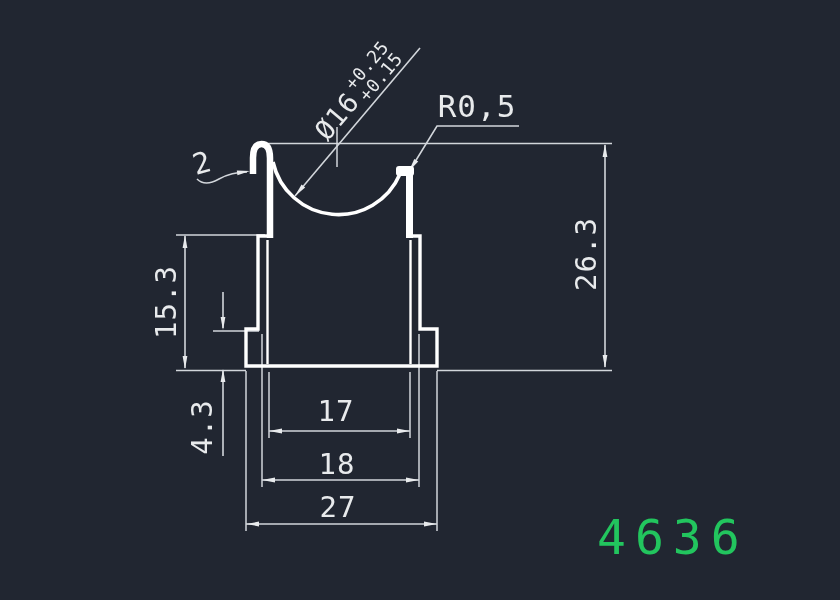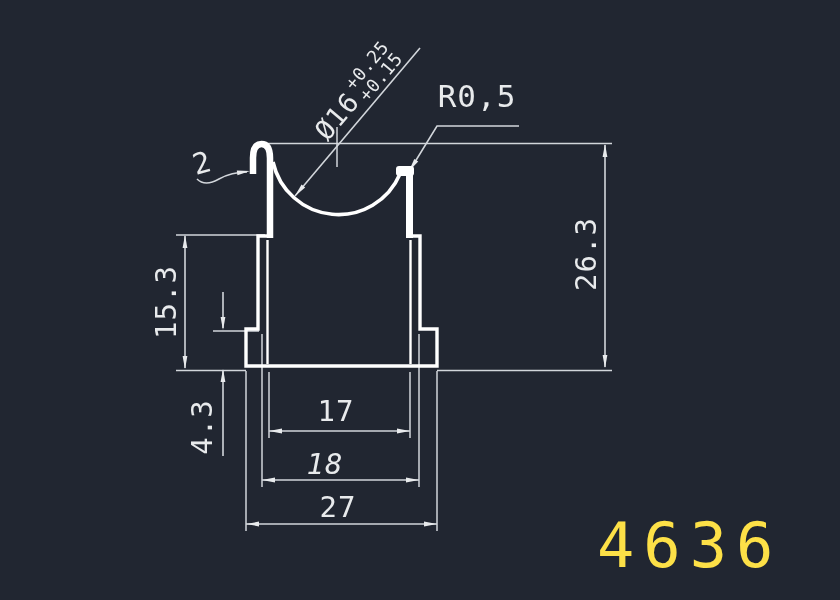--- a/index.html
+++ b/index.html
@@ -31,23 +31,23 @@
     display:flex;
     align-items:center;
     white-space:nowrap;
   }
   .phi-main{font-size:27px;letter-spacing:1px;}
   .phi-tols{display:flex;flex-direction:column;margin-left:4px;line-height:1.02;}
   .phi-tols span{font-size:18px;letter-spacing:0.5px;}
   .part-number{
     position:absolute;
     left:597px;top:509px;
-    font-size:62px;
+    font-size:48px;
     letter-spacing:9px;
-    color:#fde047;
+    color:#22c55e;
     font-weight:400;
   }
 </style>
 </head>
 <body>
 
 <div class="canvas">
 
   <svg width="840" height="600" viewBox="0 0 840 600">
 
@@ -119,28 +119,28 @@
 
       <line x1="409.5" y1="238" x2="409.5" y2="171" stroke-width="7"></line>
 
       <path d="M 273,162 A 67 67 0 0 0 400,174" stroke-width="3.6"></path>
     </g>
 
     <rect x="396" y="166" width="18" height="10" rx="3" fill="#ffffff"></rect>
   </svg>
 
   <div class="dimtext" style="left:336px;top:411px;">17</div>
-  <div class="dimtext" style="left:325px;top:464px;font-style:italic;">18</div>
+  <div class="dimtext" style="left:337px;top:464px;">18</div>
   <div class="dimtext" style="left:338px;top:507px;">27</div>
 
   <div class="dimtext vert" style="left:586px;top:254px;">26.3</div>
   <div class="dimtext vert" style="left:166px;top:302px;">15.3</div>
   <div class="dimtext vert" style="left:202px;top:427px;">4.3</div>
 
-  <div class="dimtext" style="left:477px;top:96px;font-size:31px;">R0,5</div>
+  <div class="dimtext" style="left:477px;top:106px;font-size:31px;">R0,5</div>
   <div class="dimtext tilt" style="left:202px;top:163px;">2</div>
 
   <div class="phi-block">
     <span class="phi-main">Ø16</span>
     <span class="phi-tols">
       <span>+0.25</span>
       <span>+0.15</span>
     </span>
   </div>
 

